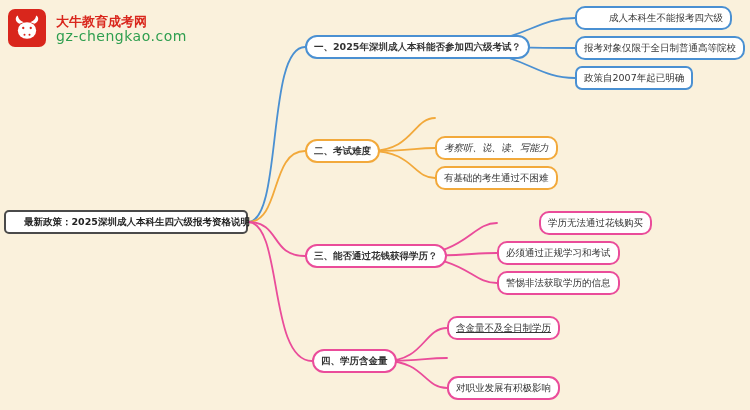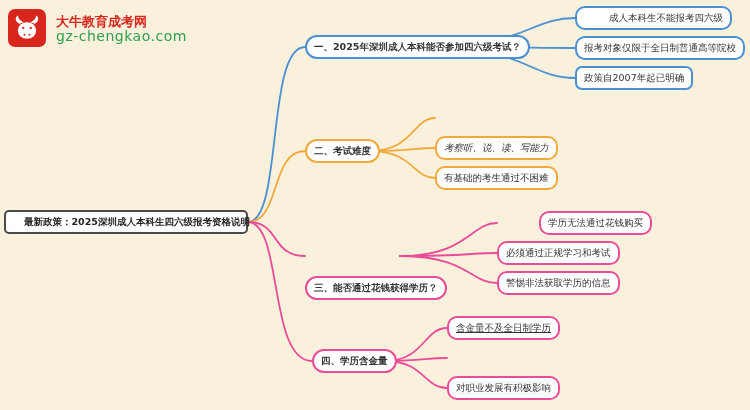--- a/index.html
+++ b/index.html
@@ -75,22 +75,22 @@
 
   <div class="node branch" style="left: 305px; top: 35px; border-color: rgb(74, 144, 210);">一、2025年深圳成人本科能否参加四六级考试？</div>
   <div class="node child" style="left: 575px; top: 6px; border-color: rgb(74, 144, 210); padding-left: 32px;">成人本科生不能报考四六级</div>
   <div class="node child" style="left: 575px; top: 36px; border-color: rgb(74, 144, 210);">报考对象仅限于全日制普通高等院校</div>
   <div class="node child" style="left: 575px; top: 66px; border-color: rgb(74, 144, 210); border-radius: 7px;">政策自2007年起已明确</div>
 
   <div class="node branch" style="left: 305px; top: 139px; border-color: rgb(242, 169, 59);">二、考试难度</div>
   <div class="node child" style="left: 435px; top: 136px; border-color: rgb(242, 169, 59); font-style: italic;">考察听、说、读、写能力</div>
   <div class="node child" style="left: 435px; top: 166px; border-color: rgb(242, 169, 59);">有基础的考生通过不困难</div>
 
-  <div class="node branch" style="left: 305px; top: 244px; border-color: rgb(234, 76, 154); margin-top: 32px;">三、能否通过花钱获得学历？</div>
+  <div class="node branch" style="left: 305px; top: 244px; border-color: rgb(234, 76, 154);">三、能否通过花钱获得学历？</div>
   <div class="node child" style="left: 497px; top: 211px; border-color: rgb(234, 76, 154); margin-left: 42px;">学历无法通过花钱购买</div>
   <div class="node child" style="left: 497px; top: 241px; border-color: rgb(234, 76, 154);">必须通过正规学习和考试</div>
   <div class="node child" style="left: 497px; top: 271px; border-color: rgb(234, 76, 154);">警惕非法获取学历的信息</div>
 
   <div class="node branch" style="left: 312px; top: 349px; border-color: rgb(234, 76, 154);">四、学历含金量</div>
   <div class="node child" style="left: 447px; top: 316px; border-color: rgb(234, 76, 154); text-decoration: underline;">含金量不及全日制学历</div>
-  <div class="node child" style="left: 447px; top: 376px; border-color: rgb(234, 76, 154);">对职业发展有积极影响</div>
+  <div class="node child" style="left: 447px; top: 376px; border-color: rgb(234, 76, 154); border-radius: 11px;">对职业发展有积极影响</div>
 
 </div>
 
 </body></html>

